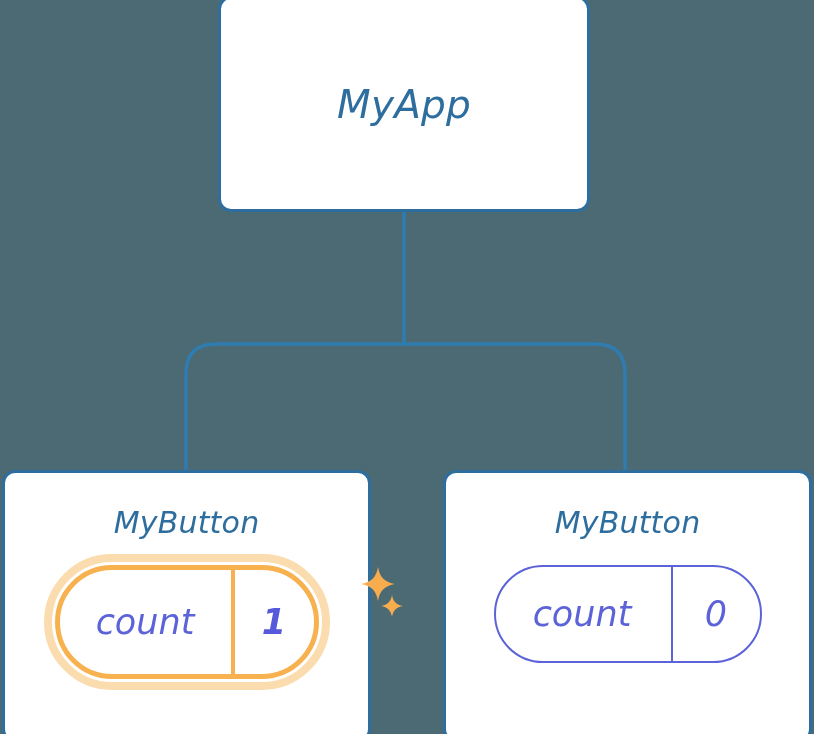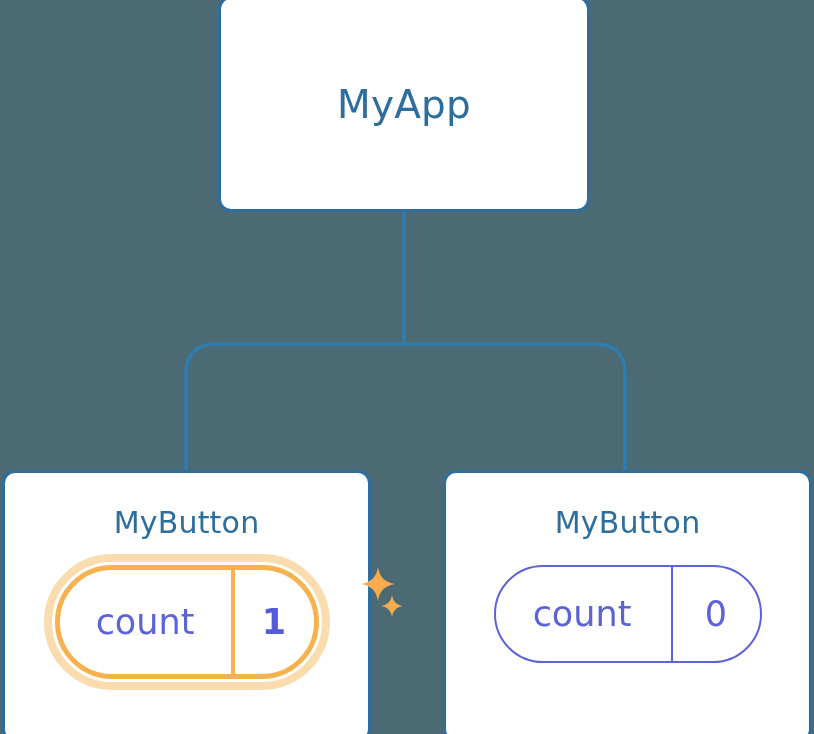--- a/index.html
+++ b/index.html
@@ -12,20 +12,21 @@
     height: 734px;
     background: #4c6a74;
     font-family: "DejaVu Sans", "Liberation Sans", sans-serif;
     overflow: hidden;
   }
 
   #stage {
     position: relative;
     width: 814px;
     height: 734px;
+    font-style: italic;
   }
 
   
   #connectors {
     position: absolute;
     left: 0;
     top: 0;
     width: 814px;
     height: 734px;
     z-index: 1;

